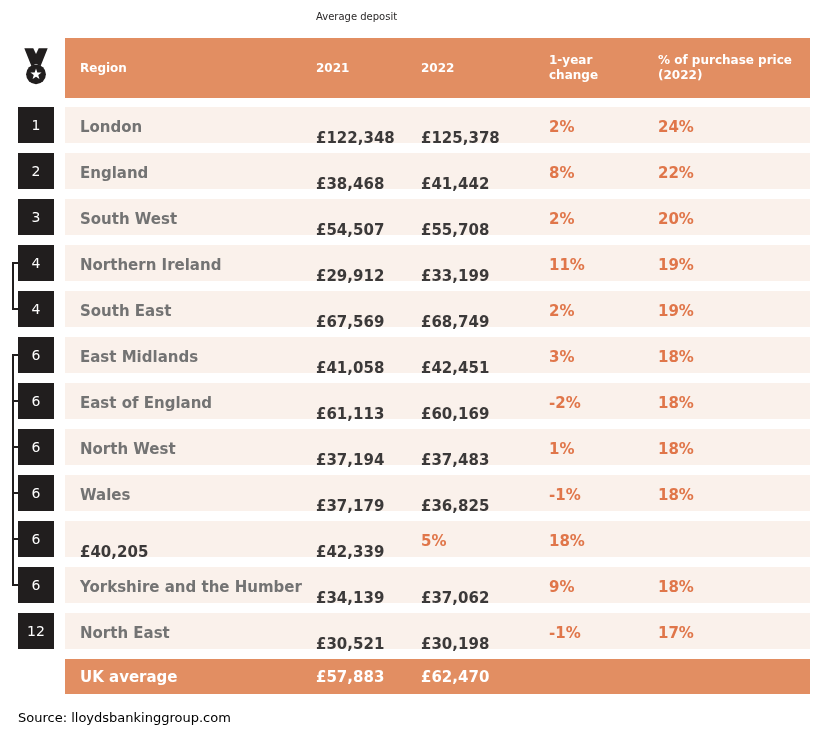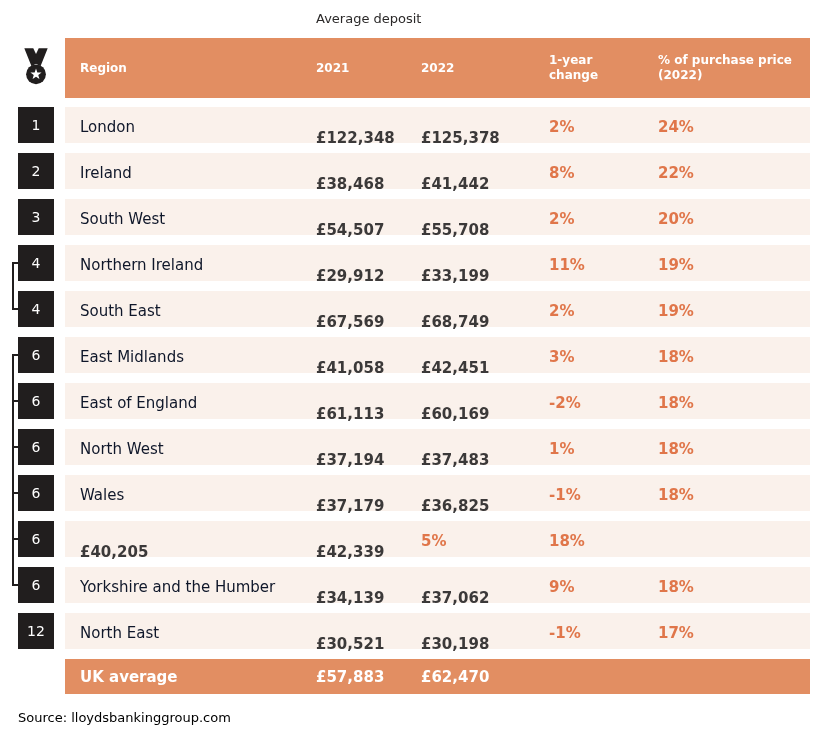--- a/index.html
+++ b/index.html
@@ -1,20 +1,20 @@
 <!DOCTYPE html>
 <html><head>
 <meta charset="utf-8">
 <style>
   * { margin:0; padding:0; box-sizing:border-box; }
   html,body { background:#ffffff; }
   body { width:830px; height:743px; font-family:"DejaVu Sans","Liberation Sans",sans-serif; }
   .page { position:relative; width:830px; height:743px; background:#ffffff; overflow:hidden; }
 
-  .title { position:absolute; left:316px; top:11px; font-size:13px; font-weight:500; color:#2b2929; }
+  .title { position:absolute; left:316px; top:11px; font-size:10px; font-weight:500; color:#2b2929; }
 
   .table-wrap { position:absolute; left:18px; top:38px; width:792px; }
 
   .hrow, .drow, .frow { display:flex; align-items:stretch; }
   .hrow { height:60px; margin-bottom:9px; }
   .drow { height:36px; margin-bottom:10px; }
   .frow { height:35px; }
 
   .rank-col { width:36px; margin-right:11px; display:flex; align-items:center; justify-content:center; flex:none; }
   .rank-box { width:36px; height:36px; margin-right:11px; flex:none; background:#211e1e; color:#ffffff;
@@ -24,21 +24,21 @@
                  grid-template-columns:236px 105px 128px 109px 1fr; align-items:center;
                  color:#ffffff; font-size:12px; font-weight:600; line-height:1.25; }
   .row-card { flex:1; background:#faf1eb; display:grid;
               grid-template-columns:236px 105px 128px 109px 1fr; align-items:center; font-size:15px; }
   .footer-card { flex:1; background:#e28e62; display:grid;
                  grid-template-columns:236px 105px 128px 109px 1fr; align-items:center;
                  color:#ffffff; font-size:15px; font-weight:600; }
 
   .hcell, .cell, .fcell { padding-left:15px; white-space:normal; }
   .cell { white-space:nowrap; }
-  .cell.region { font-weight:400; color:#0f172a; }
+  .cell.region { font-weight:700; color:#737373; }
   .cell.money  { font-weight:700; color:#3b3939;margin-top:22px; }
   .cell.pct    { font-weight:600; color:#e0764a; }
 
   .bracket { position:absolute; width:6px; border-left:2px solid #211e1e;
              border-top:2px solid #211e1e; border-bottom:2px solid #211e1e; }
   .bracket-4 { left:12px; top:262px; height:48px; }
   .bracket-6 { left:12px; top:354px; height:232px; }
   .stub { position:absolute; left:12px; width:6px; height:2px; background:#211e1e; }
   .stub-1 { top:400px; } .stub-2 { top:446px; } .stub-3 { top:492px; } .stub-4 { top:538px; }
 
@@ -78,21 +78,21 @@
       <div class="cell region">London</div>
       <div class="cell money">£122,348</div>
       <div class="cell money">£125,378</div>
       <div class="cell pct">2%</div>
       <div class="cell pct">24%</div>
     </div>
   </div>
         <div class="drow">
     <div class="rank-box">2</div>
     <div class="row-card">
-      <div class="cell region">Ireland</div>
+      <div class="cell region">England</div>
       <div class="cell money">£38,468</div>
       <div class="cell money">£41,442</div>
       <div class="cell pct">8%</div>
       <div class="cell pct">22%</div>
     </div>
   </div>
         <div class="drow">
     <div class="rank-box">3</div>
     <div class="row-card">
       <div class="cell region">South West</div>

